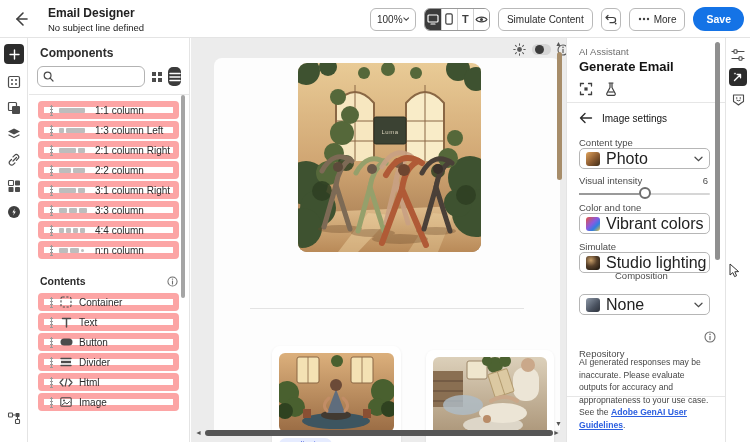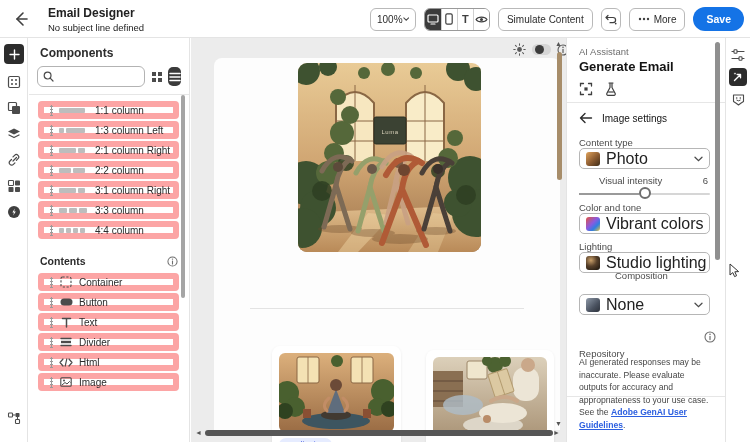--- a/index.html
+++ b/index.html
@@ -320,20 +320,29 @@
     <div class="row-item">
       <span class="drag-dots"></span>
       <span class="glyph g44">
           <i></i>
           <i></i>
           <i></i>
           <i></i>
         </span>
       <span class="row-label">4:4 column</span>
     </div>
+    <div class="row-item">
+      <span class="drag-dots"></span>
+      <span class="glyph gnn">
+          <i></i>
+          <i></i>
+          <span class="dot"></span>
+        </span>
+      <span class="row-label">n:n column</span>
+    </div>
   </div>
 
   <div class="sec-head" style="margin-top:16px;">
     <span class="sec-title">Contents</span>
     <svg width="11" height="11" viewBox="0 0 12 12">
       <circle cx="6" cy="6" r="5" fill="none" stroke="#6e6e6e" stroke-width="1.1"></circle>
       <path d="M6 5.4 V8.6" stroke="#6e6e6e" stroke-width="1.2" stroke-linecap="round"></path>
         <circle cx="6" cy="3.4" r="0.8" fill="#6e6e6e"></circle>
     </svg>
   </div>
@@ -344,34 +353,34 @@
       <span class="c-ic">
           <svg width="12" height="12" viewBox="0 0 12 12">
         <rect x="1" y="1" width="10" height="10" rx="1.5" fill="none" stroke="#4b4b4b" stroke-width="1.1" stroke-dasharray="2.2 1.6"></rect>
           </svg>
         </span>
       <span class="row-label">Container</span>
     </div>
     <div class="row-item">
       <span class="drag-dots"></span>
       <span class="c-ic">
+          <svg width="11" height="11" viewBox="0 0 11 11">
+        <path d="M1.5 1.5 H9.5 M5.5 1.5 V10" stroke="#4b4b4b" stroke-width="1.5" stroke-linecap="round"></path>
+          </svg>
+        </span>
+      <span class="row-label">Text</span>
+    </div>
+    <div class="row-item">
+      <span class="drag-dots"></span>
+      <span class="c-ic">
           <svg width="13" height="8" viewBox="0 0 13 8">
         <rect x="0.5" y="0.5" width="12" height="7" rx="3.5" fill="#4b4b4b"></rect>
           </svg>
         </span>
       <span class="row-label">Button</span>
-    </div>
-    <div class="row-item">
-      <span class="drag-dots"></span>
-      <span class="c-ic">
-          <svg width="11" height="11" viewBox="0 0 11 11">
-        <path d="M1.5 1.5 H9.5 M5.5 1.5 V10" stroke="#4b4b4b" stroke-width="1.5" stroke-linecap="round"></path>
-          </svg>
-        </span>
-      <span class="row-label">Text</span>
     </div>
     <div class="row-item">
       <span class="drag-dots"></span>
       <span class="c-ic">
           <svg width="12" height="10" viewBox="0 0 12 10">
         <path d="M1 1.5 H11 M1 8.5 H11" stroke="#4b4b4b" stroke-width="1.3" stroke-linecap="round"></path>
         <rect x="1" y="3.8" width="10" height="2.4" fill="#4b4b4b"></rect>
           </svg>
         </span>
       <span class="row-label">Divider</span>
@@ -635,37 +644,37 @@
 
   <div class="fld-label" style="top:99px;">Content type</div>
   <div class="dd" style="top:110px;">
     <span class="dd-thumb thumb-photo"></span>
     <span class="dd-label">Photo</span>
     <svg width="9" height="6" viewBox="0 0 9 6">
       <path d="M1 1.3 L4.5 4.7 L8 1.3" fill="none" stroke="#4b4b4b" stroke-width="1.3" stroke-linecap="round"></path>
       </svg>
   </div>
 
-  <div class="fld-label" style="top:137px;margin-left:20px;">Visual intensity</div>
+  <div class="fld-label" style="top:137px;">Visual intensity</div>
   <div class="vi-value" style="top:137px;">6</div>
   <div class="slider">
     <div class="fill"></div>
     <div class="knob"></div>
   </div>
 
   <div class="fld-label" style="top:164px;">Color and tone</div>
   <div class="dd" style="top:175px;">
     <span class="dd-thumb thumb-vibrant"></span>
     <span class="dd-label">Vibrant colors</span>
     <svg width="9" height="6" viewBox="0 0 9 6">
       <path d="M1 1.3 L4.5 4.7 L8 1.3" fill="none" stroke="#4b4b4b" stroke-width="1.3" stroke-linecap="round"></path>
       </svg>
   </div>
 
-  <div class="fld-label" style="top:203px;">Lighting</div>
+  <div class="fld-label" style="top:203px;">Simulate</div>
   <div class="dd" style="top:214px;">
     <span class="dd-thumb thumb-studio"></span>
     <span class="dd-label">Studio lighting</span>
     <svg width="9" height="6" viewBox="0 0 9 6">
       <path d="M1 1.3 L4.5 4.7 L8 1.3" fill="none" stroke="#4b4b4b" stroke-width="1.3" stroke-linecap="round"></path>
       </svg>
   </div>
 
   <div class="fld-label" style="top:232px;margin-left:36px;">Composition</div>
   <div class="dd" style="top:256px;">

